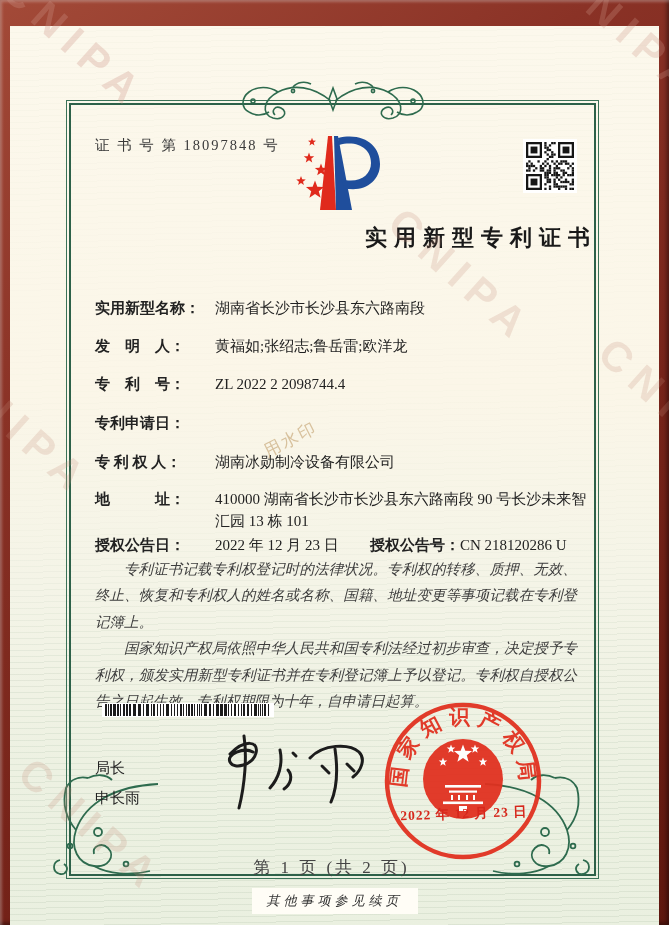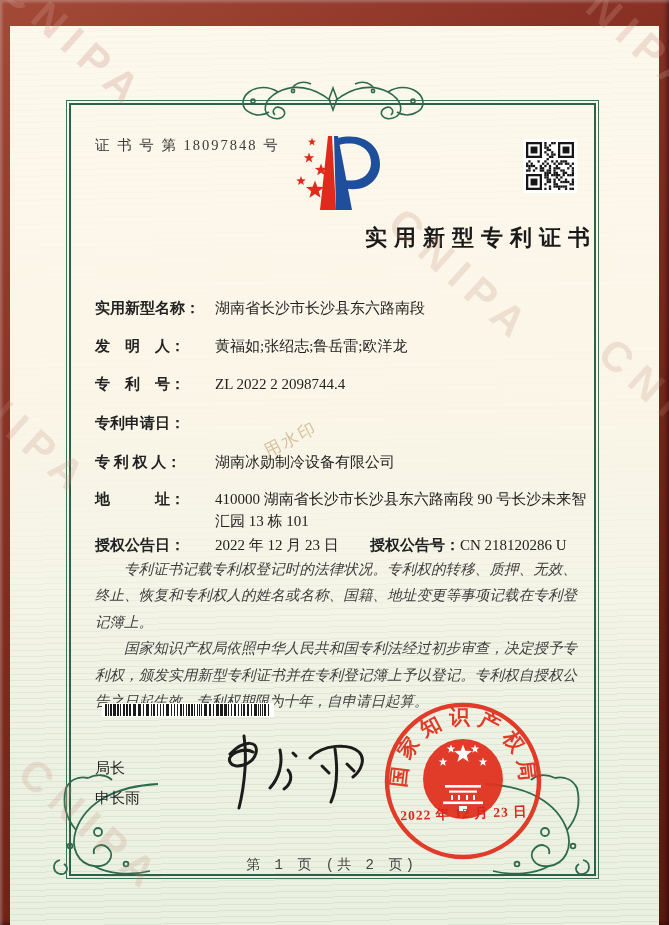--- a/index.html
+++ b/index.html
@@ -31,21 +31,21 @@
   .addr .val{width:382px;}
   .grantrow .gv1{width:155px;flex:none;}
   .paras{position:absolute;left:85px;top:530px;width:482px;font-size:14.5px;line-height:1.82;
          text-align:justify;color:#3d3d3d;font-style:italic;}
   .paras p{margin:0;text-indent:2em;}
   .director{position:absolute;left:85px;top:727px;font-size:15px;line-height:30px;color:#1e1e1e;
             font-family:"Liberation Sans","DejaVu Sans",sans-serif;}
   .sealdate{position:absolute;left:374px;top:779px;width:160px;text-align:center;
             color:#d6271c;font-size:13.5px;font-weight:bold;letter-spacing:1px;transform:rotate(-2deg);}
   .pageinfo{position:absolute;left:56px;top:830px;width:531px;text-align:center;
-            font-size:14px;letter-spacing:3px;color:#444;font-family:Liberation Mono, monospace;}
+            font-size:17px;letter-spacing:3px;color:#444;}
   .footnote{position:absolute;top:862px;left:50%;transform:translateX(-50%);
             background:#fffdf6;padding:4px 15px;font-size:13px;letter-spacing:4px;color:#333;
             font-style:italic;white-space:nowrap;}
   
   .wmlayer{position:absolute;inset:0;z-index:50;pointer-events:none;overflow:hidden;}
   .wm{position:absolute;font-family:"Liberation Sans","DejaVu Sans",sans-serif;font-weight:bold;
       font-size:42px;letter-spacing:10px;color:rgba(198,142,122,.22);transform:rotate(42deg);white-space:nowrap;}
   .wm-gold{position:absolute;font-size:17px;letter-spacing:2px;color:rgba(187,150,94,.55);
            transform:rotate(-27deg);font-family:"Liberation Serif",serif;}
   svg{display:block;}
@@ -385,20 +385,21 @@
         <rect x="79" y="98" width="2" height="5"></rect>
         <rect x="87" y="98" width="2" height="5"></rect>
         <rect x="94" y="98" width="2" height="5"></rect>
         <rect x="64" y="104.5" width="40" height="2.6"></rect>
         <rect x="80" y="109" width="8" height="5"></rect>
       </g>
     </svg>
     <div class="sealdate">2022 年 12 月 23 日</div>
 
     <div class="pageinfo">第 1 页 (共 2 页)</div>
+    <div class="footnote">其他事项参见续页</div>
   </div>
 
   <div class="wmlayer">
     <span class="wm" style="left:-15px;top:18px;color:rgba(205,150,135,.30);">CNIPA</span>
     <span class="wm" style="left:540px;top:8px;color:rgba(205,150,135,.28);">CNIPA</span>
     <span class="wm" style="left:372px;top:252px;">CNIPA</span>
     <span class="wm" style="left:-70px;top:405px;">CNIPA</span>
     <span class="wm" style="left:582px;top:382px;">CNIPA</span>
     <span class="wm" style="left:2px;top:802px;">CNIPA</span>
     <span class="wm-gold" style="left:262px;top:428px;">用水印</span>

